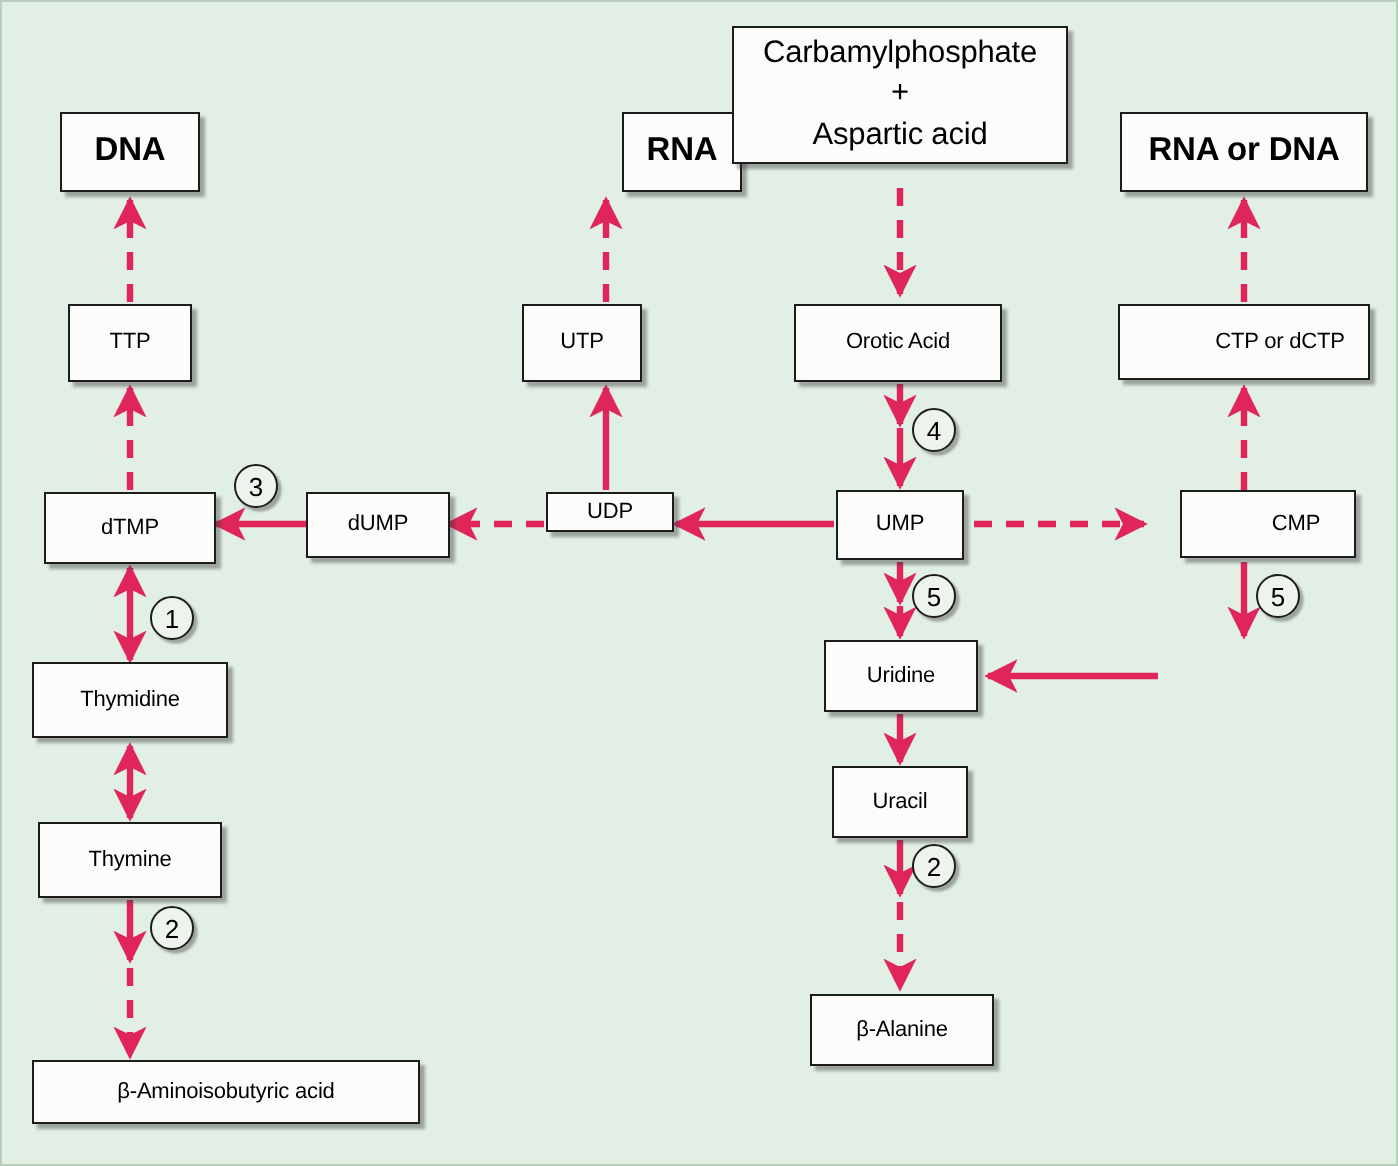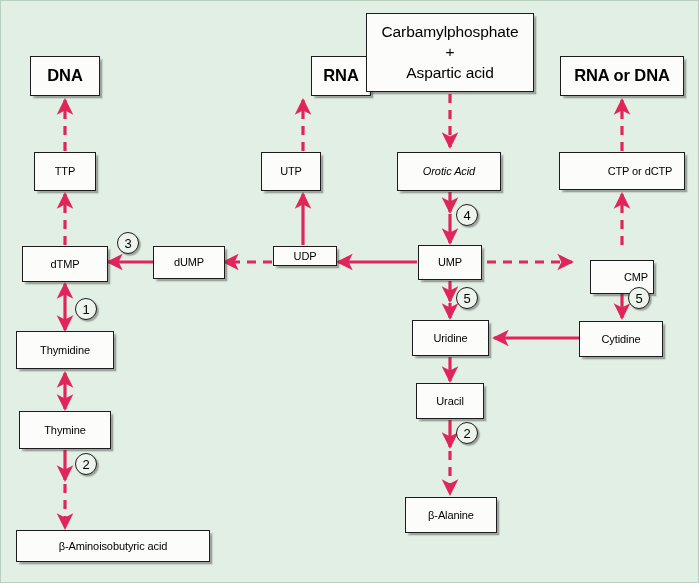--- a/index.html
+++ b/index.html
@@ -134,33 +134,32 @@
   <div class="node" style="left:21px; top:245px; width:86px; height:36px;">dTMP</div>
   <div class="node" style="left:152px; top:245px; width:72px; height:33px;">dUMP</div>
   <div class="node" style="left:15px; top:330px; width:98px; height:38px;">Thymidine</div>
   <div class="node" style="left:18px; top:410px; width:92px; height:38px;">Thymine</div>
   <div class="node" style="left:15px; top:529px; width:194px; height:32px;">β-Aminoisobutyric acid</div>
 
   <div class="node bold" style="left:272px; top:55px; width:60px; height:40px;margin-left:38px;">RNA</div>
   <div class="node" style="left:260px; top:151px; width:60px; height:39px;">UTP</div>
   <div class="node" style="left:272px; top:245px; width:64px; height:20px;">UDP</div>
 
-  <div class="node multiline" style="left:365px; top:12px; width:168px; height:79px;">Carbamylphosphate
+  <div class="node multiline" style="left:365px; top:12px; width:168px; height:69px;">Carbamylphosphate
 +
 Aspartic acid</div>
-  <div class="node" style="left:396px; top:151px; width:104px; height:39px;font-style:italic;">Orotic Acid</div>
+  <div class="node" style="left:396px; top:151px; width:104px; height:39px;">Orotic Acid</div>
   <div class="node" style="left:417px; top:244px; width:64px; height:35px;">UMP</div>
   <div class="node" style="left:411px; top:319px; width:77px; height:36px;">Uridine</div>
   <div class="node" style="left:415px; top:382px; width:68px; height:36px;">Uracil</div>
   <div class="node" style="left:404px; top:496px; width:92px; height:36px;">β-Alanine</div>
 
   <div class="node bold" style="left:559px; top:55px; width:124px; height:40px;">RNA or DNA</div>
   <div class="node" style="left:558px; top:151px; width:126px; height:38px;padding-left:40px;">CTP or dCTP</div>
-  <div class="node" style="left:589px; top:259px; width:64px; height:34px;padding-left:32px;">CMP</div>
-  <div class="node" style="left:578px; top:320px; width:84px; height:36px;">Cytidine</div>
+  <div class="node" style="left:589px; top:244px; width:88px; height:34px;padding-left:32px;">CMP</div>
 
   <div class="enz" style="left:74px; top:297px;">1</div>
   <div class="enz" style="left:74px; top:452px;">2</div>
   <div class="enz" style="left:116px; top:231px;">3</div>
   <div class="enz" style="left:455px; top:203px;">4</div>
   <div class="enz" style="left:455px; top:286px;">5</div>
   <div class="enz" style="left:455px; top:421px;">2</div>
   <div class="enz" style="left:627px; top:286px;">5</div>
 
 </div>

